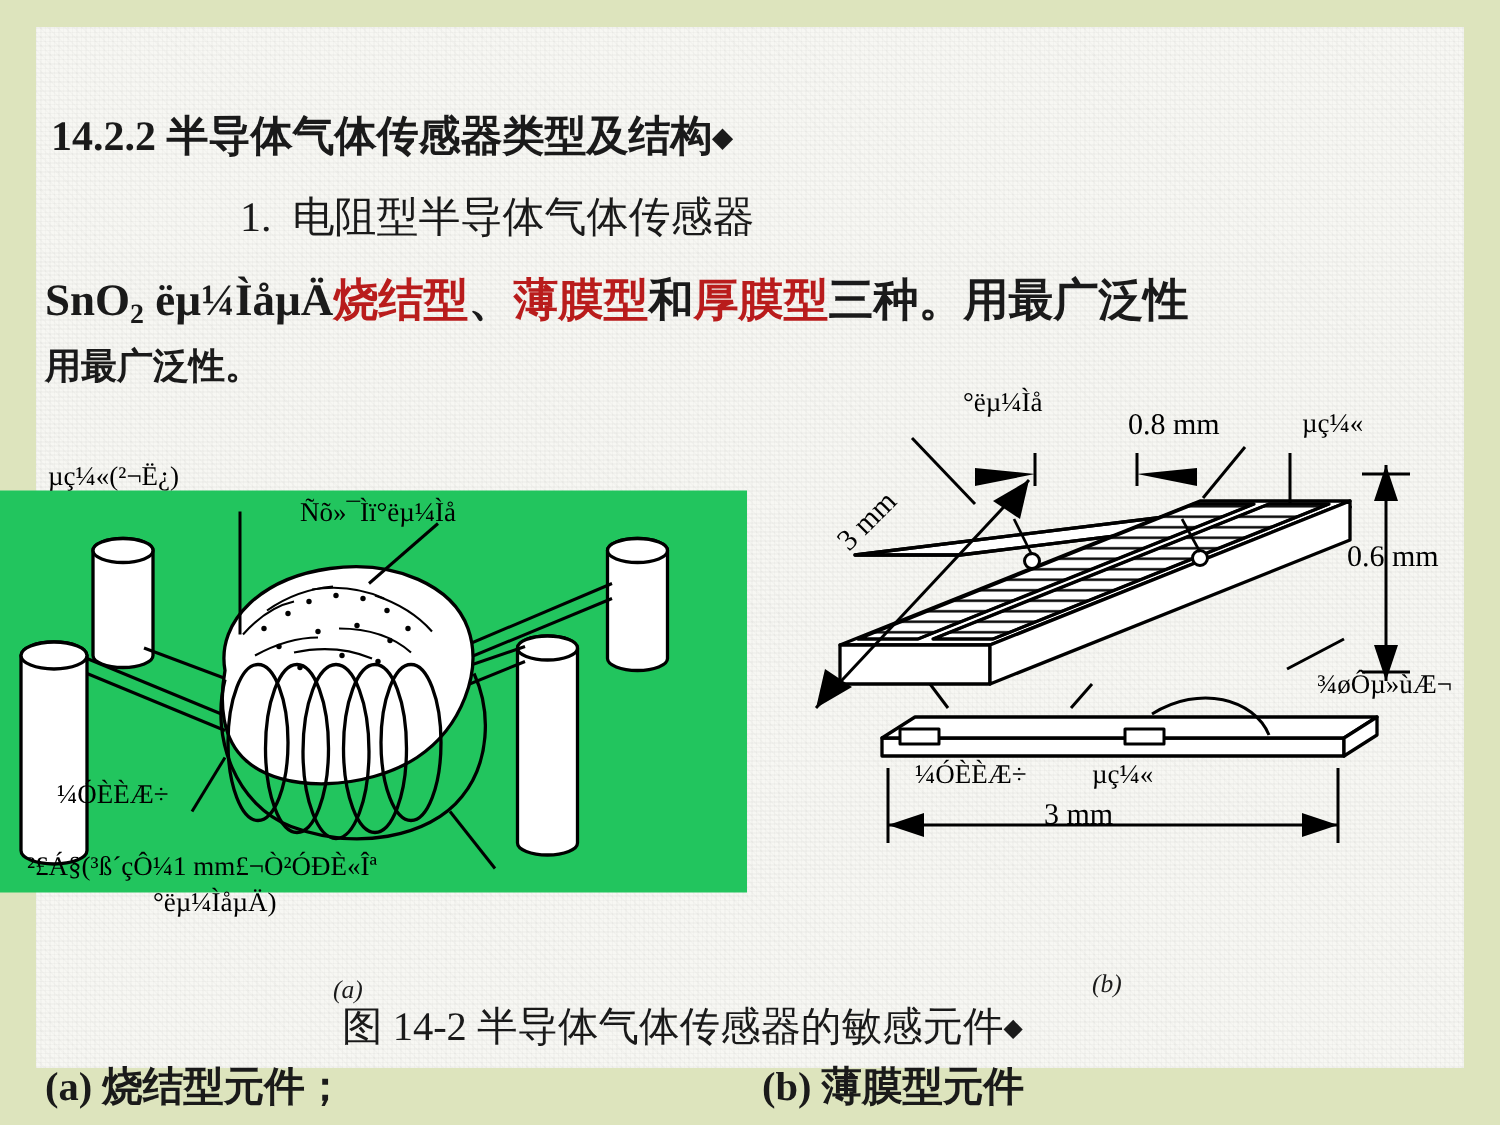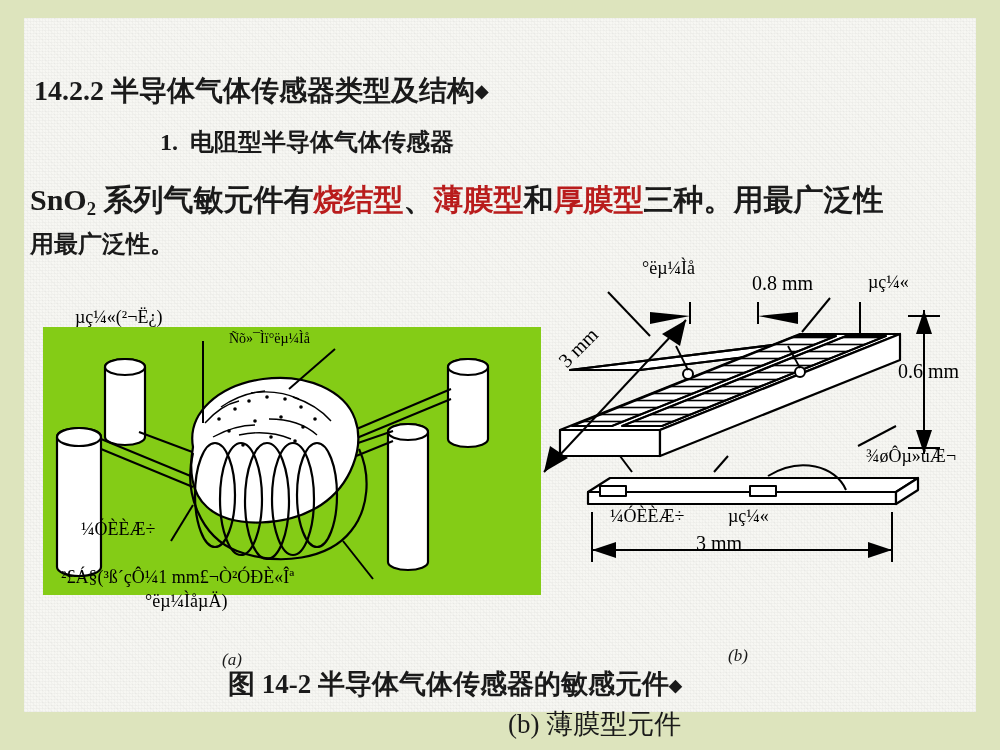--- a/index.html
+++ b/index.html
@@ -26,67 +26,66 @@
   #bottomband{
     position:absolute;left:0;top:712px;width:1000px;height:38px;
     background:#dde4bd;
   }
   .txt{position:absolute;white-space:nowrap;color:#1a1a1a;}
 
   #heading{
     left:34px;top:72px;font-size:28px;font-weight:bold;letter-spacing:0px;
   }
   #subheading{
-    left:160px;top:126px;font-size:24px;font-weight:bold;
+    left:160px;top:126px;font-size:28px;font-weight:normal;
   }
   #body1{left:30px;top:180px;font-size:30px;font-weight:bold;}
   #body2{left:30px;top:228px;font-size:24px;font-weight:bold;}
   .red{color:#b91c1c;}
   sub{font-size:0.62em;vertical-align:-0.28em;}
   .diamond{font-size:0.62em;vertical-align:0.15em;}
 
   
   #figA{
     position:absolute;left:0px;top:327px;width:498px;height:268px;
-    background:#84cc16;
-    margin-left:43px;
+    background:#22c55e;
   }
   #figA svg, #figB svg{display:block;}
 
   #figB{
     position:absolute;left:500px;top:250px;width:500px;height:345px;
   }
 
   .lbl{position:absolute;font-family:"Liberation Serif",serif;color:#000;white-space:nowrap;}
 
   
   #capA{position:absolute;left:222px;top:650px;font-size:17px;font-style:italic;}
   #capB{position:absolute;left:728px;top:646px;font-size:17px;font-style:italic;}
-  #figtitle{position:absolute;left:228px;top:666px;font-size:27px;font-weight:bold;}
+  #figtitle{position:absolute;left:228px;top:666px;font-size:27px;font-weight:normal;}
   #capleft{position:absolute;left:30px;top:706px;font-size:27px;font-weight:bold;}
-  #capright{position:absolute;left:508px;top:706px;font-size:27px;font-weight:normal;}
+  #capright{position:absolute;left:508px;top:706px;font-size:27px;font-weight:bold;}
 </style>
 </head>
 <body>
 
 <div id="slide">
 
   <div id="paper"></div>
   <div id="bottomband"></div>
 
   <div class="txt" id="heading">
     <span>14.2.2</span>
     <span>半导体气体传感器类型及结构</span><span class="diamond">◆</span>
   </div>
 
   <div class="txt" id="subheading">
     <span>1.</span>&nbsp;&nbsp;<span>电阻型半导体气体传感器</span>
   </div>
 
-  <div class="txt" id="body1"><span>SnO</span><sub>2</sub><span> 系列气敏元件有</span><span class="red">烧结型</span><span>、</span><span class="red">薄膜型</span><span>和</span><span class="red">厚膜型</span><span>三种。用最广泛性</span></div>
+  <div class="txt" id="body1"><span>SnO</span><sub>2</sub><span> ëµ¼ÌåµÄ</span><span class="red">烧结型</span><span>、</span><span class="red">薄膜型</span><span>和</span><span class="red">厚膜型</span><span>三种。用最广泛性</span></div>
 
   <div class="txt" id="body2">用最广泛性。</div>
 
   <div id="figA">
     <svg width="498" height="268" viewBox="0 0 498 268">
       <g fill="none" stroke="#000" stroke-width="2.2" stroke-linejoin="round">
 
         <path d="M14 110 a22 9 0 0 1 44 0 l0 130 a22 9 0 0 1 -44 0 z" fill="#fff"></path>
         <ellipse cx="36" cy="110" rx="22" ry="9" fill="#fff"></ellipse>
 
@@ -154,21 +153,21 @@
 
         <path d="M292 22 L246 62" stroke-width="2"></path>
 
         <path d="M128 214 L150 178" stroke-width="2"></path>
 
         <path d="M330 252 L300 214" stroke-width="2"></path>
       </g>
     </svg>
 
     <span class="lbl" style="left:32px;top:-20px;font-size:18px;">µç¼«(²¬Ë¿)</span>
-    <span class="lbl" style="left:186px;top:4px;font-size:14px;">Ñõ»¯Ìï°ëµ¼Ìå</span>
+    <span class="lbl" style="left:200px;top:4px;font-size:18px;">Ñõ»¯Ìï°ëµ¼Ìå</span>
     <span class="lbl" style="left:38px;top:192px;font-size:18px;">¼ÓÈÈÆ÷</span>
     <span class="lbl" style="left:18px;top:240px;font-size:18px;">²£Á§(³ß´çÔ¼1 mm£¬Ò²ÓÐÈ«Îª</span>
     <span class="lbl" style="left:102px;top:264px;font-size:18px;">°ëµ¼ÌåµÄ)</span>
   </div>
 
   <div id="figB">
     <svg width="500" height="345" viewBox="0 0 500 345">
       <defs>
         <pattern id="hatch" width="10" height="7" patternUnits="userSpaceOnUse" patternTransform="rotate(0)">
           <rect width="10" height="7" fill="#fff"></rect>
@@ -242,24 +241,25 @@
         <path d="M92 262 L92 312" stroke-width="2"></path>
         <path d="M392 262 L392 312" stroke-width="2"></path>
       </g>
     </svg>
 
     <span class="lbl" style="left:142px;top:8px;font-size:18px;">°ëµ¼Ìå</span>
     <span class="lbl" style="left:252px;top:22px;font-size:20px;">0.8 mm</span>
     <span class="lbl" style="left:368px;top:22px;font-size:18px;">µç¼«</span>
     <span class="lbl" style="left:54px;top:106px;font-size:20px;transform:rotate(-45deg);transform-origin:left top;">3 mm</span>
     <span class="lbl" style="left:398px;top:110px;font-size:20px;">0.6 mm</span>
-    <span class="lbl" style="left:366px;top:196px;font-size:18px;">¾øÔµ»ùÆ¬</span>
+    <span class="lbl" style="left:378px;top:196px;font-size:18px;">¾øÔµ»ùÆ¬</span>
     <span class="lbl" style="left:110px;top:256px;font-size:18px;">¼ÓÈÈÆ÷</span>
     <span class="lbl" style="left:228px;top:256px;font-size:18px;">µç¼«</span>
     <span class="lbl" style="left:196px;top:282px;font-size:20px;">3 mm</span>
   </div>
 
   <div class="txt" id="capA">(a)</div>
   <div class="txt" id="capB">(b)</div>
   <div class="txt" id="figtitle"><span>图 14-2  半导体气体传感器的敏感元件</span><span class="diamond">◆</span></div>
+  <div class="txt" id="capleft">(a)  烧结型元件；</div>
   <div class="txt" id="capright">(b)  薄膜型元件</div>
 
 </div>
 
 </body></html>

